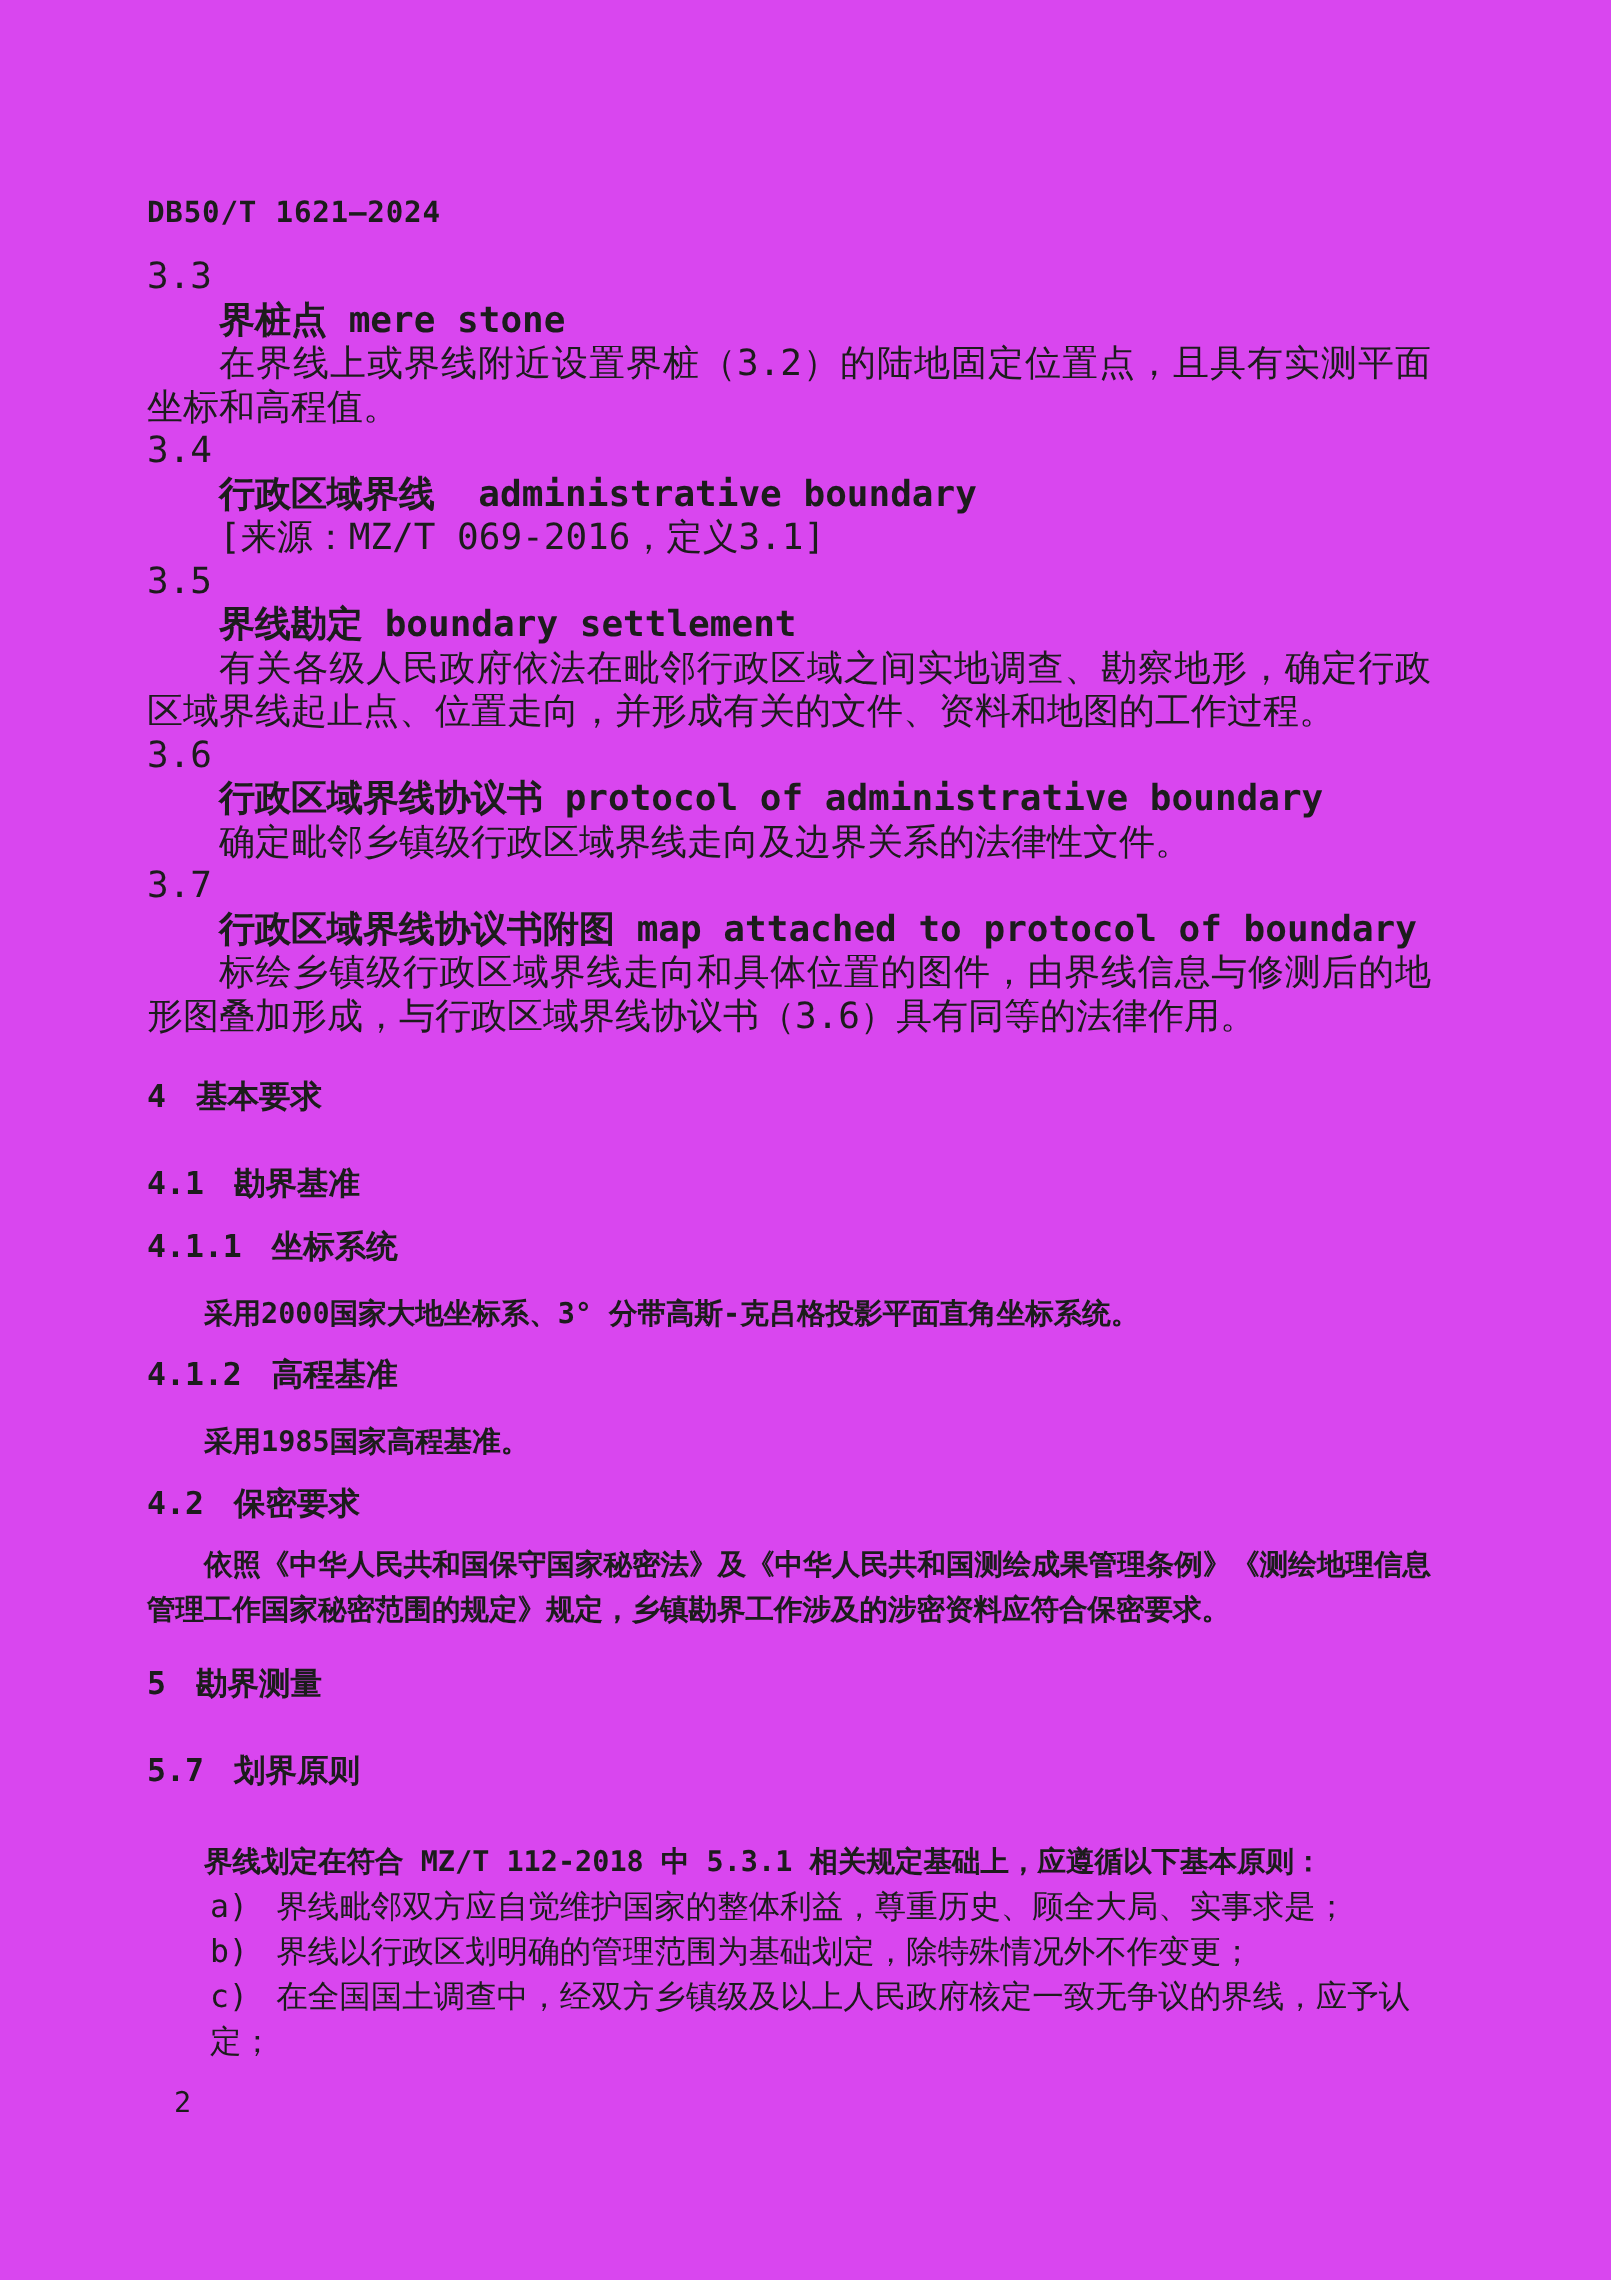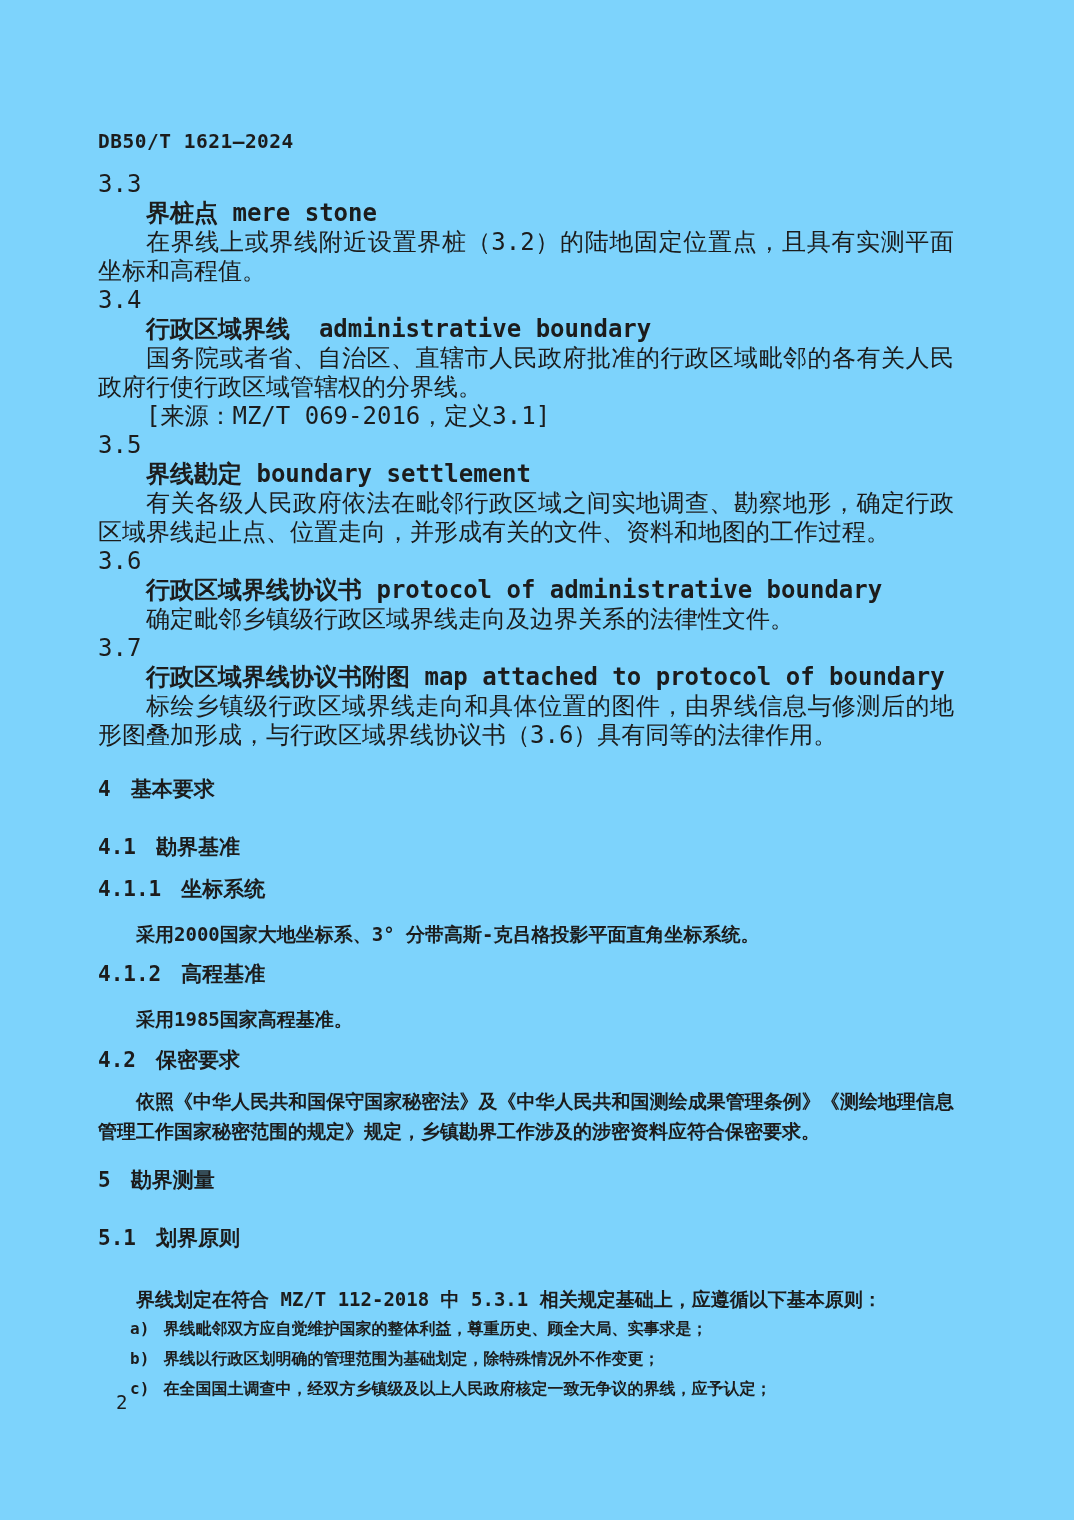--- a/index.html
+++ b/index.html
@@ -4,21 +4,21 @@
 <style>
   html, body {
     margin: 0;
     padding: 0;
     background: #ffffff;
   }
   .page {
     position: relative;
     width: 1074px;
     height: 1520px;
-    background: #7dd3fc;
+    background: #d946ef;
     color: #1c1c1c;
     font-family: "DejaVu Sans Mono", "Liberation Mono", monospace;
     overflow: hidden;
   }
   .content {
     padding-left: 98px;
     padding-right: 120px; 
   }
   p { margin: 0; }
 
@@ -69,23 +69,22 @@
     line-height: 30px;
     text-indent: 2em;
     text-align: justify;
     margin-top: 16px;
     font-weight: bold;
   }
   .body-p.tight { margin-top: 12px; }
   .body-p.intro { margin-top: 32px; }
 
   .plist {
-    font-size: 16px;
+    font-size: 21px;
     line-height: 30px;
-    font-weight: bold;
   }
   .plist .li {
     padding-left: 2em;
   }
   .li-label {
     display: inline-block;
     width: 2.1em;
   }
 
   .page-footer {
@@ -108,21 +107,20 @@
 
       <div>
         <p class="t-num">3.3</p>
         <p class="t-term">界桩点 mere stone</p>
         <p class="t-def">在界线上或界线附近设置界桩（3.2）的陆地固定位置点，且具有实测平面坐标和高程值。</p>
       </div>
 
       <div>
         <p class="t-num">3.4</p>
         <p class="t-term">行政区域界线  administrative boundary</p>
-        <p class="t-def">国务院或者省、自治区、直辖市人民政府批准的行政区域毗邻的各有关人民政府行使行政区域管辖权的分界线。</p>
         <p class="t-source">[来源：MZ/T 069-2016，定义3.1]</p>
       </div>
 
       <div>
         <p class="t-num">3.5</p>
         <p class="t-term">界线勘定 boundary settlement</p>
         <p class="t-def">有关各级人民政府依法在毗邻行政区域之间实地调查、勘察地形，确定行政区域界线起止点、位置走向，并形成有关的文件、资料和地图的工作过程。</p>
       </div>
 
       <div>
@@ -163,21 +161,21 @@
       </p>
       <p class="body-p tight">依照《中华人民共和国保守国家秘密法》及《中华人民共和国测绘成果管理条例》《测绘地理信息管理工作国家秘密范围的规定》规定，乡镇勘界工作涉及的涉密资料应符合保密要求。</p>
     </section>
 
     <section>
       <p class="h-clause mt21">
         <span class="h-num">5</span><span class="h-title">勘界测量</span>
       </p>
 
       <p class="h-clause mt31">
-        <span class="h-num">5.1</span><span class="h-title">划界原则</span>
+        <span class="h-num">5.7</span><span class="h-title">划界原则</span>
       </p>
 
       <p class="body-p intro">界线划定在符合 MZ/T 112-2018 中 5.3.1 相关规定基础上，应遵循以下基本原则：</p>
 
       <div class="plist">
         <p class="li">
           <span class="li-label">a)</span><span>界线毗邻双方应自觉维护国家的整体利益，尊重历史、顾全大局、实事求是；</span>
         </p>
         <p class="li">
           <span class="li-label">b)</span><span>界线以行政区划明确的管理范围为基础划定，除特殊情况外不作变更；</span>

